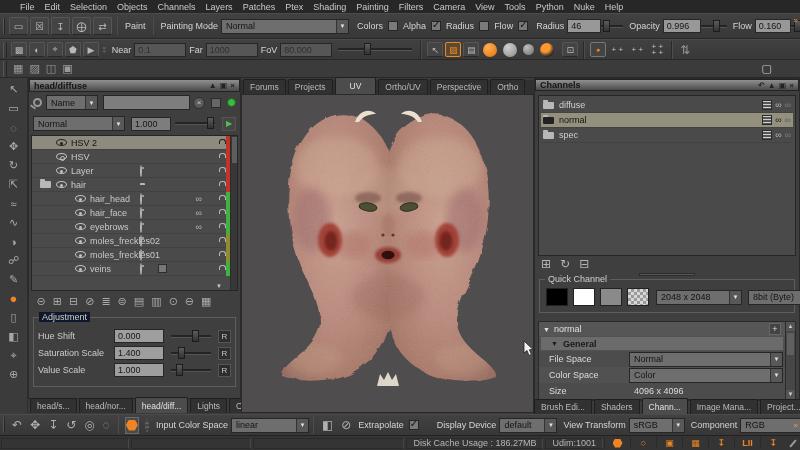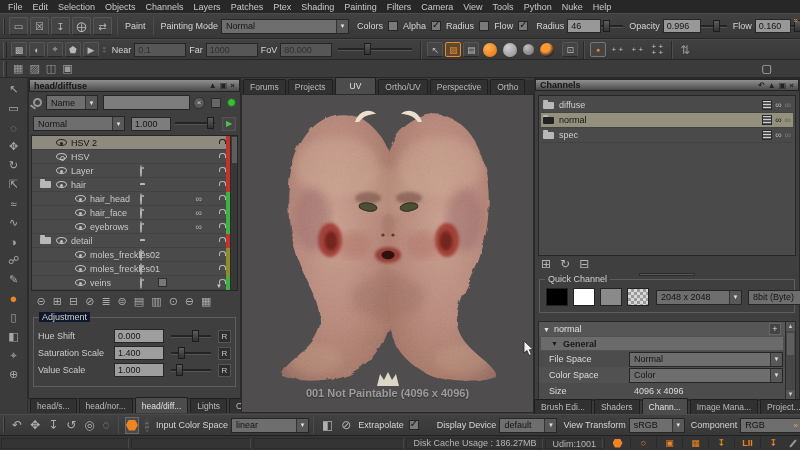--- a/index.html
+++ b/index.html
@@ -1,21 +1,21 @@
 <!DOCTYPE html>
 <html><head>
 <meta charset="utf-8">
 <style>
   * { margin:0; padding:0; box-sizing:border-box; }
   html,body { background:#222; }
   body { font-family:"Liberation Sans","DejaVu Sans",sans-serif; }
   .app { position:relative; width:800px; height:450px; background:#3b3b3b; color:#ccc; overflow:hidden; font-size:9px; }
 
   
-  .menubar { position:absolute; left:0; top:0; width:800px; height:13px; background:#272727; display:flex; align-items:center; padding-left:3px; }
+  .menubar { position:absolute; left:0; top:0; width:800px; height:13px; background:#272727; display:flex; align-items:center; padding-left:15px; }
   .menubar span { padding:0 5px; color:#c9c9c9; font-size:9px; white-space:nowrap; }
 
   
   .tb { position:absolute; left:0; width:800px; display:flex; align-items:center; background:linear-gradient(#414141,#383838); border-top:1px solid #4b4b4b; border-bottom:1px solid #282828; }
   .tb1 { top:13px; height:26px; }
   .tb2 { top:39px; height:21px; }
   .strip { top:60px; height:18px; border-top:none; background:#3b3b3b; }
   .grip { width:4px; height:16px; border-left:1px solid #555; border-right:1px solid #262626; margin:0 3px; }
   .sep { width:2px; height:18px; background:#2a2a2a; border-right:1px solid #4d4d4d; margin:0 4px; }
   .tbtn { width:19px; height:18px; margin:0 1px; background:#444; border:1px solid #565656; border-bottom-color:#282828; border-radius:2px; display:flex; align-items:center; justify-content:center; color:#b8b8b8; font-size:10px; flex:none; }
@@ -391,30 +391,20 @@
           <span class="llock"><span class="lockic"></span></span>
           <span class="lbar bar-green"></span>
         </div>
         <div class="lrow child">
           <span class="eye"></span>
           <span class="lname">eyebrows</span>
           <span class="ltype"><span class="palette"></span></span>
           <span class="llink">∞</span>
           <span class="llock"><span class="lockic"></span></span>
           <span class="lbar bar-green"></span>
-        </div>
-        <div class="lrow">
-          <span class="lexp">
-              <span class="folderic"></span>
-            </span>
-          <span class="eye"></span>
-          <span class="lname">detail</span>
-          <span class="ltype"><span class="folderic"></span></span>
-          <span class="llock"><span class="lockic"></span></span>
-          <span class="lbar bar-red"></span>
         </div>
         <div class="lrow child">
           <span class="eye"></span>
           <span class="lname">moles_freckles02</span>
           <span class="ltype"><span class="palette"></span></span>
           <span class="llock"><span class="lockic"></span></span>
           <span class="lbar bar-olive"></span>
         </div>
         <div class="lrow child">
           <span class="eye"></span>
@@ -574,21 +564,20 @@
       <circle cx="141" cy="140" r="1.6" fill="#5d352e"></circle>
         <circle cx="151" cy="140" r="1.6" fill="#5d352e"></circle>
       <ellipse cx="146" cy="160" rx="13" ry="8" fill="#964038" filter="url(#soft2)"></ellipse>
       <ellipse cx="146" cy="160" rx="6.5" ry="4.2" fill="#2f100e"></ellipse>
 
       <path d="M113 27 C 117 15, 128 13, 134 19 C 128 19, 121 21, 117 27 Z" fill="#e9dfcd"></path>
       <path d="M180 27 C 176 15, 165 13, 159 19 C 165 19, 172 21, 176 27 Z" fill="#e9dfcd"></path>
 
       <path d="M135 291 L138 279 L142 285 L146 277 L150 285 L154 279 L157 291 Z" fill="#ded7c8"></path>
     </svg>
-    <div class="canvas-status">001 Not Paintable (4096 x 4096)</div>
     <svg class="cursor" width="12" height="16" viewBox="0 0 12 16">
       <path d="M1 0 L1 12 L4 9.5 L6 14.5 L8.4 13.4 L6.4 8.7 L10 8.5 Z" fill="#f0f0f0" stroke="#222" stroke-width="0.8"></path>
     </svg>
   </div>
 
   <div class="rightpanel">
     <div class="ptitle">
       <span>Channels</span>
       <span class="spacer"></span>
       <span class="tb-ic">↶</span>
@@ -741,21 +730,21 @@
     <span class="overflow" style="top:6px">»</span>
   </div>
 
   <div class="statusbar">
     <div class="scell" style="width:128px"></div>
     <div class="scell" style="width:120px"></div>
     <div class="scell" style="flex:1"></div>
     <div class="scell" style="padding:0 6px;display:flex;align-items:center">
         <span>Disk Cache Usage : 186.27MB</span>
       </div>
-    <div class="scell" style="padding:0 6px;display:flex;">
+    <div class="scell" style="padding:0 6px;display:flex;align-items:center">
         <span>Udim:1001</span>
       </div>
     <div class="sico">
         <div class="hex" style="width:10px;height:9px"></div>
       </div>
     <div class="sico">○</div>
     <div class="sico">▣</div>
     <div class="sico">▦</div>
     <div class="sico">↧</div>
     <div class="sico">LII</div>

